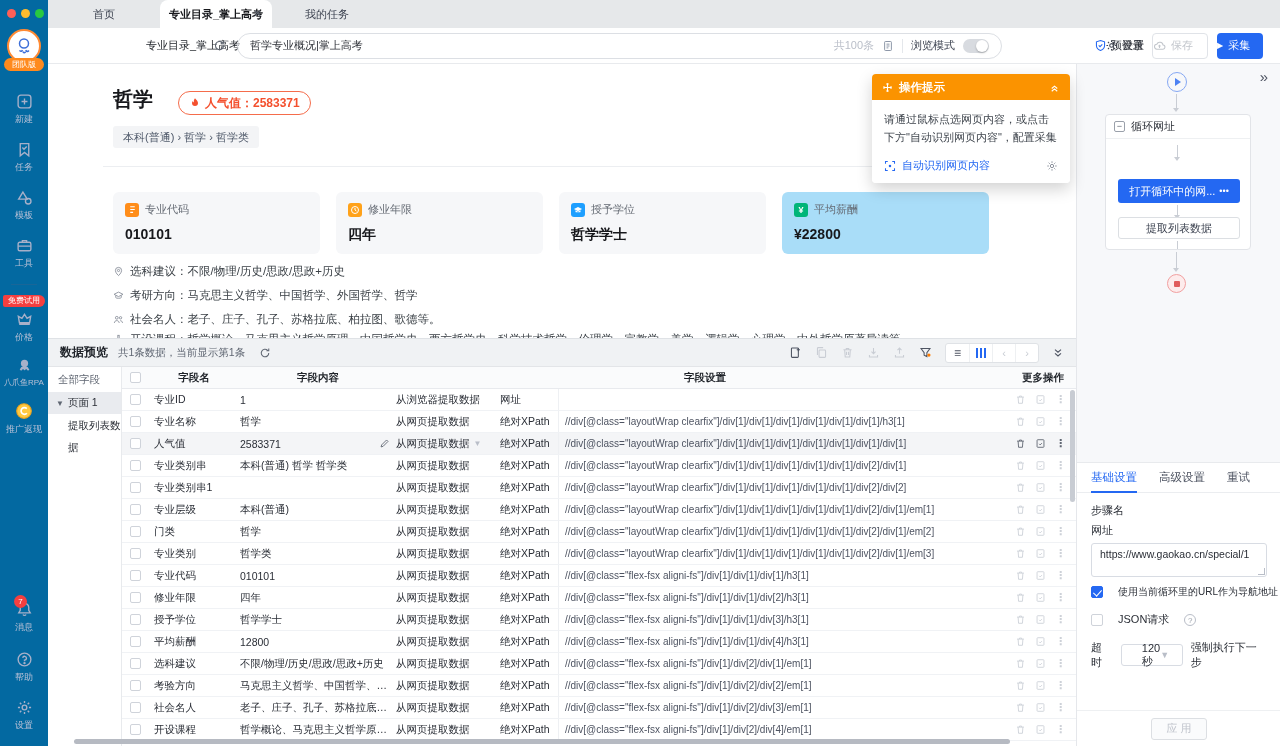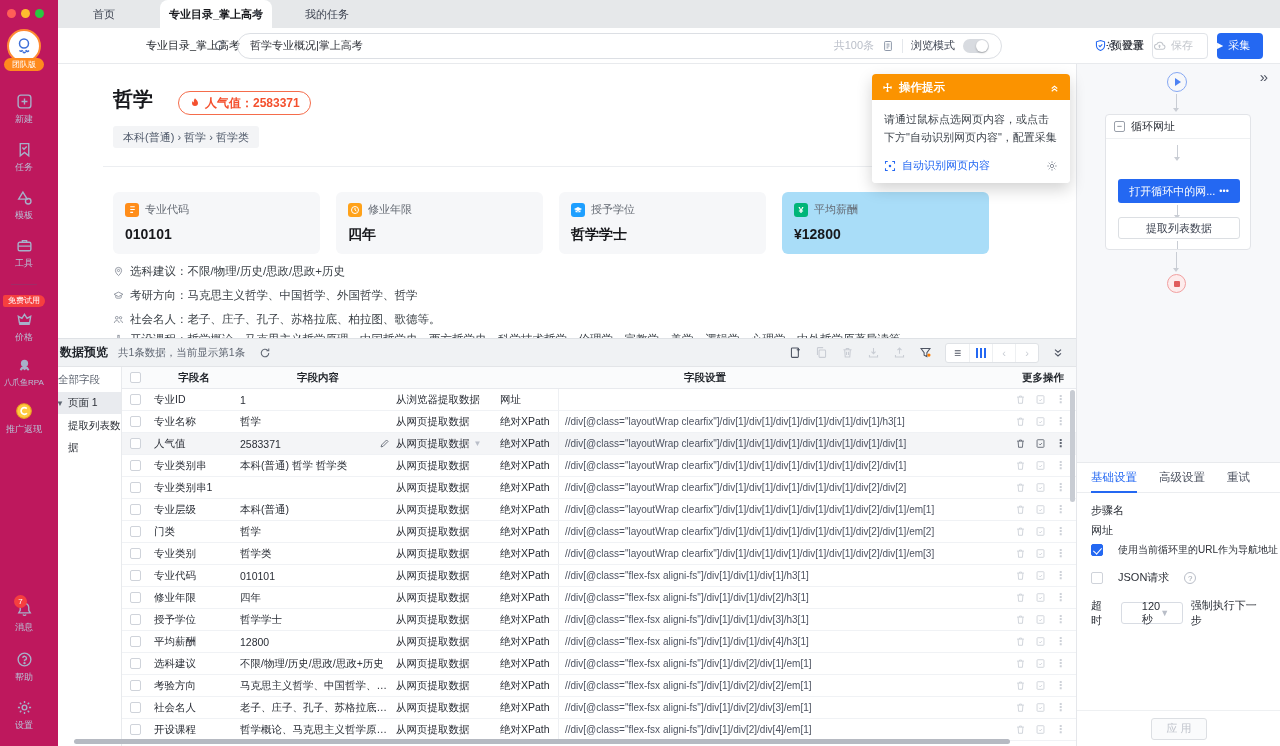--- a/index.html
+++ b/index.html
@@ -2,21 +2,21 @@
 <html><head>
 <meta charset="utf-8">
 <style>
   *{box-sizing:border-box;margin:0;padding:0}
   html,body{width:1280px;height:746px;overflow:hidden}
   body{font-family:"Liberation Sans","DejaVu Sans",sans-serif;font-size:11px;color:#1f2329;background:#fff}
   .app{position:relative;width:1280px;height:746px;overflow:hidden}
   svg{display:block}
 
   
-  .sidebar{position:absolute;left:0;top:0;width:58px;height:746px;background:#be185d;z-index:30}
+  .sidebar{position:absolute;left:0;top:0;width:48px;height:746px;background:#0369a1;z-index:30}
   .lights{position:absolute;left:7px;top:9px;display:flex;gap:5px}
   .light{width:9px;height:9px;border-radius:50%}
   .l-red{background:#ff5f57}.l-yel{background:#febc2e}.l-grn{background:#28c840}
   .avatar{position:absolute;left:7px;top:29px;width:34px;height:34px;border-radius:50%;background:#fff;border:2px solid #ff8a33;display:flex;align-items:center;justify-content:center;color:#3d6fd8}
   .team-badge{position:absolute;left:4px;top:58px;width:40px;height:13px;background:#ff8a1e;border-radius:7px;color:#fff;font-size:8px;line-height:13px;text-align:center}
   .s-item{position:absolute;left:0;width:48px;text-align:center;color:#b8c0d6;font-size:9px}
   .s-item .ic{margin:0 auto 3px;width:18px;height:18px;color:#a7b0c9;display:flex;align-items:center;justify-content:center}
   .s-div{position:absolute;left:11px;width:26px;height:1px;background:#54618145}
   .trial-badge{position:absolute;left:3px;top:295px;width:42px;height:12px;background:#f53f3f;border-radius:2px 6px 6px 2px;color:#fff;font-size:8px;line-height:12px;text-align:center;z-index:31}
   .msg-badge{position:absolute;right:6px;top:-5px;min-width:13px;height:13px;border-radius:7px;background:#f53f3f;color:#fff;font-size:8px;line-height:13px;padding:0 3px}
@@ -370,21 +370,21 @@
           </span>
           <span>授予学位</span>
         </div>
       <div class="card-val">哲学学士</div>
     </div>
     <div class="card hl" style="left:734px">
       <div class="card-top">
           <span class="card-ic" style="background:#00b578">¥</span>
           <span>平均薪酬</span>
         </div>
-      <div class="card-val">¥12800</div>
+      <div class="card-val">¥22800</div>
     </div>
 
     <div class="info-line" style="top:200px">
       <span class="ic">
           <svg width="11" height="11" viewBox="0 0 16 16" fill="none" stroke="currentColor" stroke-width="1.3">
             <path d="M8 14s4.5-4 4.5-7.5a4.5 4.5 0 10-9 0C3.5 10 8 14 8 14z"></path>
             <circle cx="8" cy="6.5" r="1.6"></circle>
           </svg>
         </span>
       <span>选科建议：不限/物理/历史/思政/思政+历史</span>
@@ -480,20 +480,24 @@
 
     <div class="settings">
       <div class="set-tabs">
         <span class="set-tab on">基础设置</span>
         <span class="set-tab">高级设置</span>
         <span class="set-tab">重试</span>
       </div>
       <div class="set-body">
         <div class="set-label">步骤名</div>
         <div class="set-label">网址</div>
+        <div class="set-textarea">
+          <span>https://www.gaokao.cn/special/1</span>
+          <span class="resize"></span>
+        </div>
         <div class="cb-row">
           <span class="cb checked"></span>
           <span class="cb-label-sm">使用当前循环里的URL作为导航地址</span>
         </div>
         <div class="cb-row">
           <span class="cb"></span>
           <span class="cb-label">JSON请求</span>
           <span class="help-circ">?</span>
         </div>
         <div class="timeout-row">

